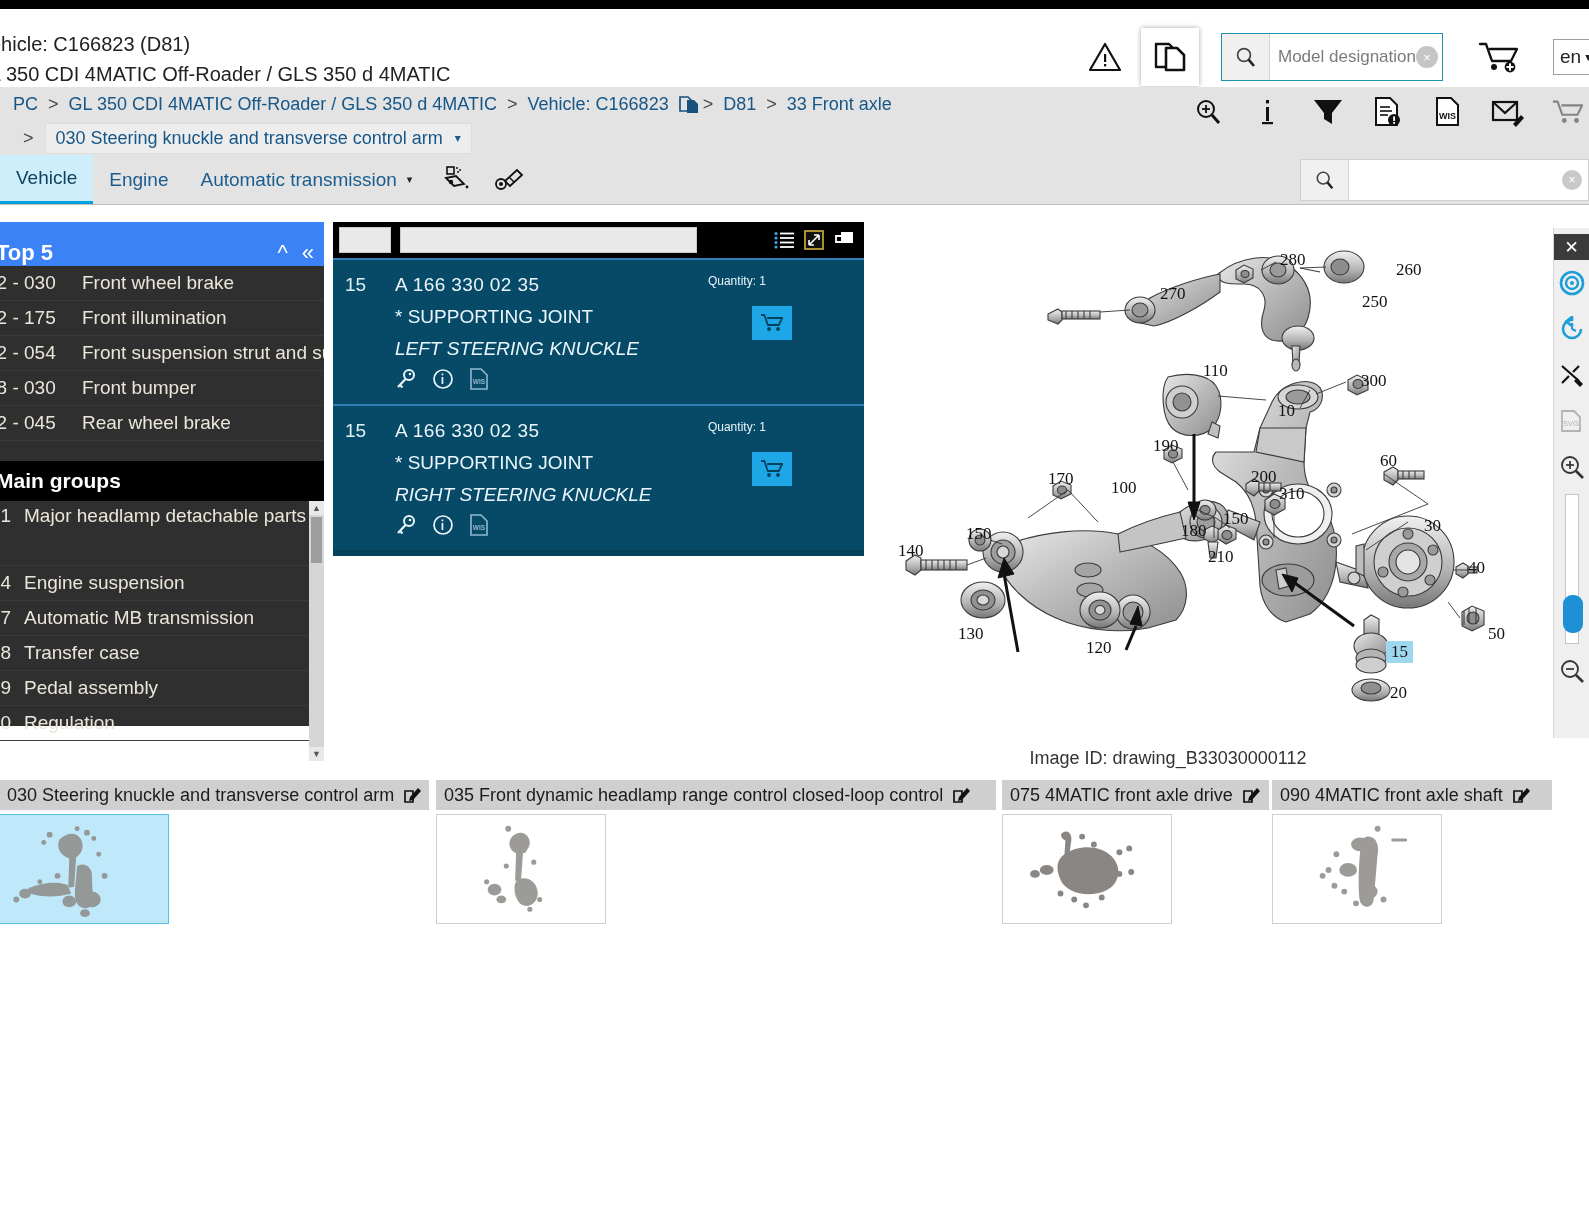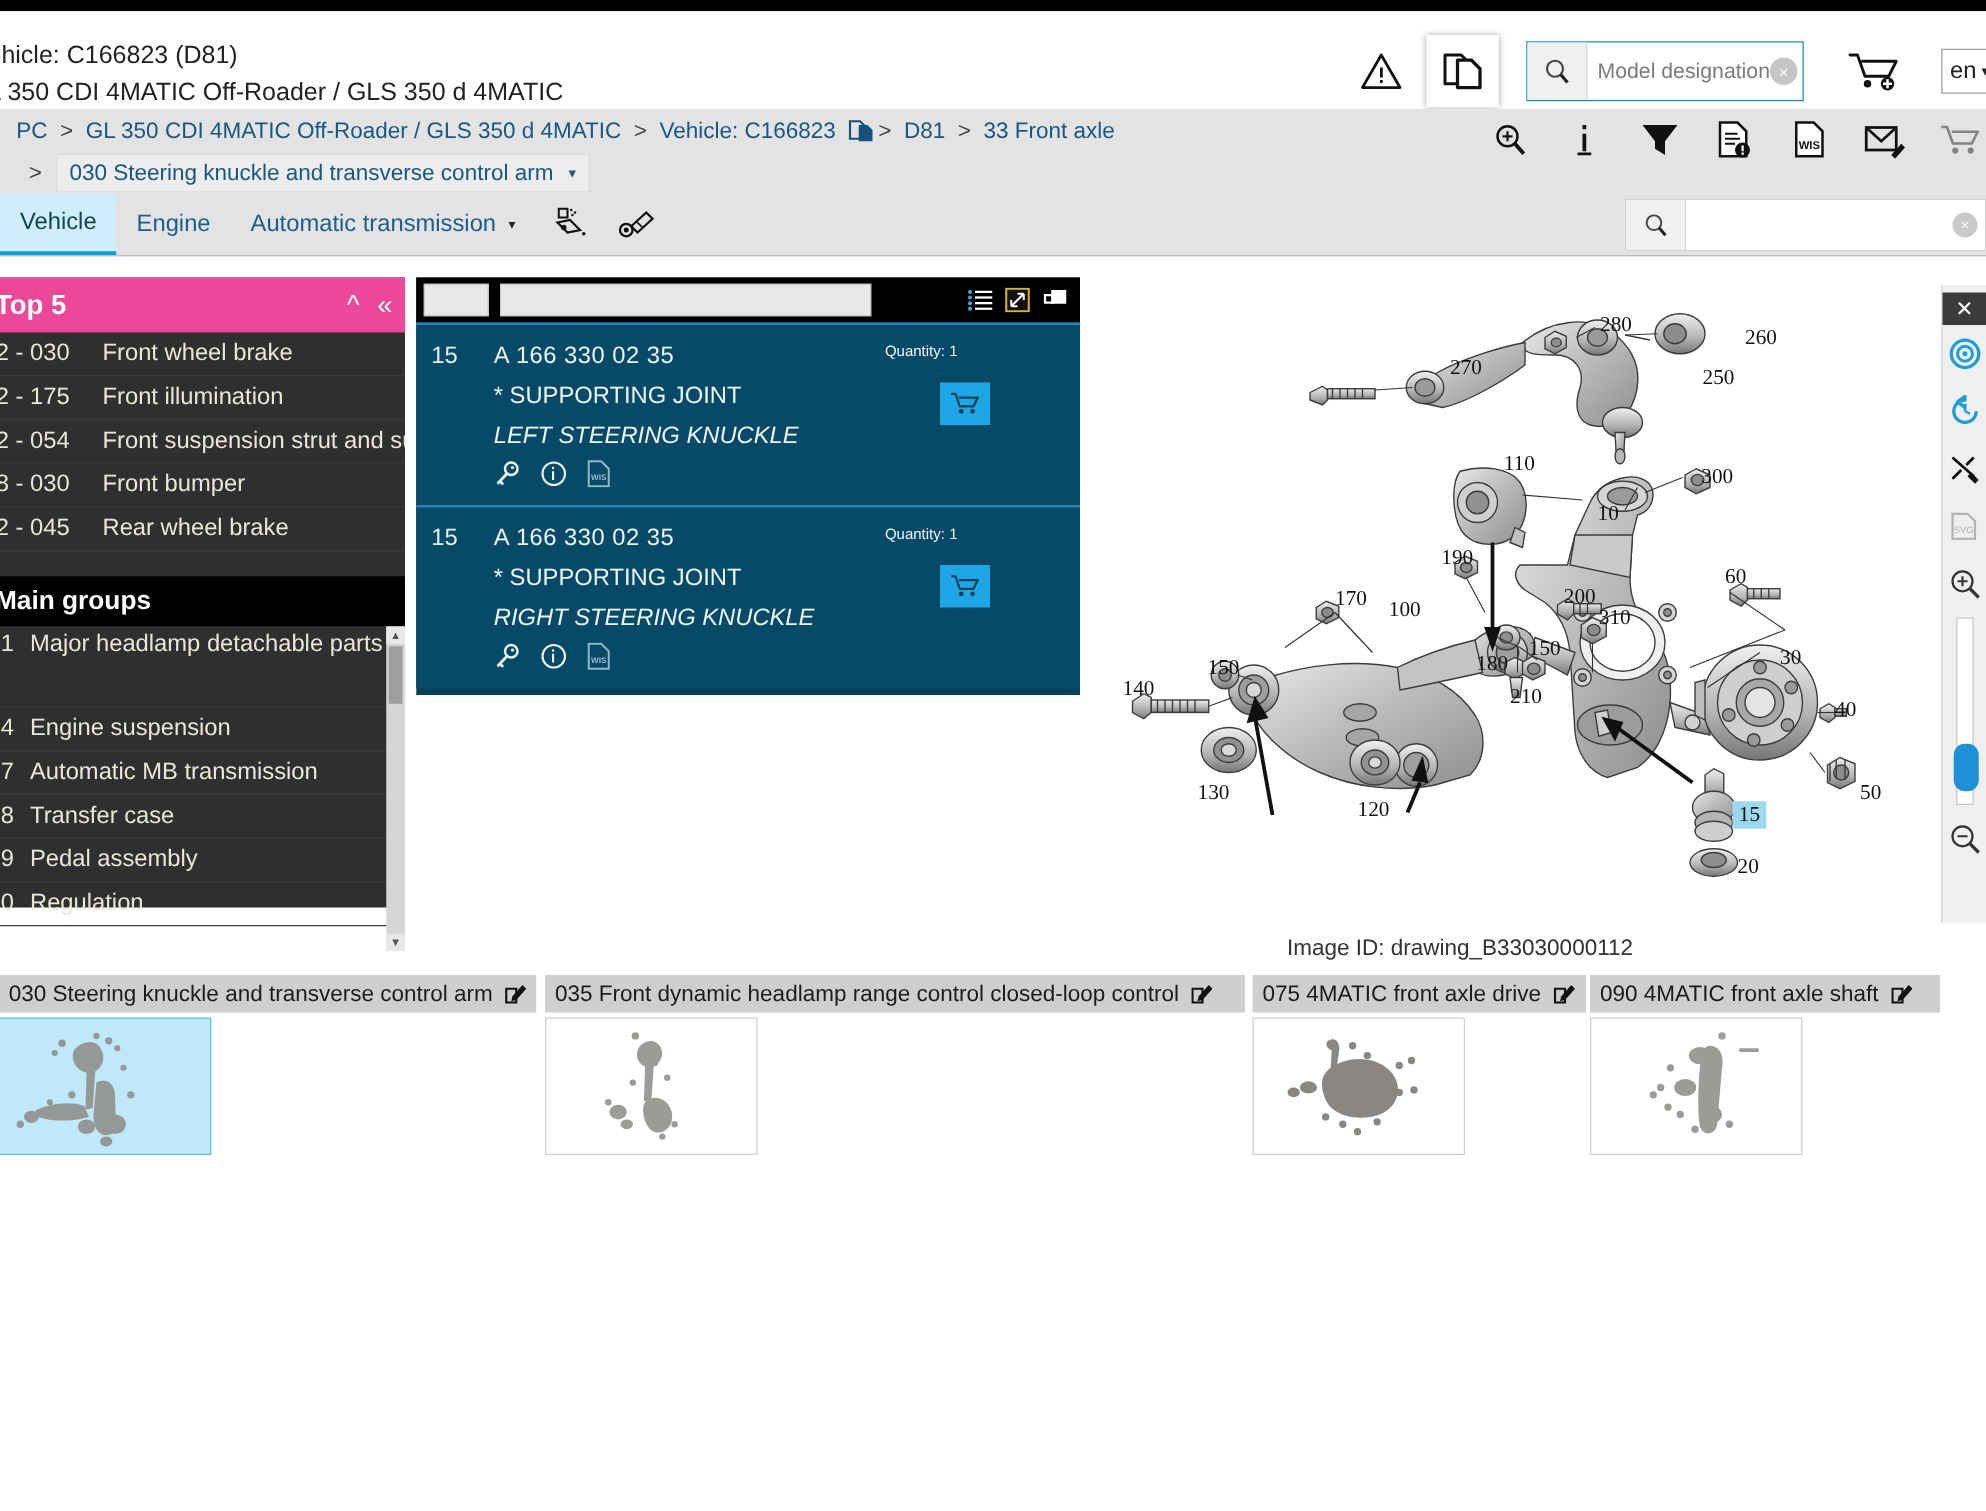--- a/index.html
+++ b/index.html
@@ -66,21 +66,21 @@
                        display:flex; align-items:center; justify-content:center; }
   .tabsearch .ts-wrap { flex:1; position:relative; display:flex; align-items:center; }
   .tabsearch input { border:0; outline:0; width:100%; height:100%; font-size:16px; padding-left:8px;
                      font-family:"Liberation Sans",sans-serif; }
   .ts-clear { position:absolute; right:6px; width:20px; height:20px; border-radius:50%;
               background:#c9c9c9; color:#fff; font-size:12px; display:flex; align-items:center;
               justify-content:center; }
 
   
   .sidebar { position:absolute; left:0; top:222px; width:324px; height:504px; background:#2f2f2f; }
-  .sb-head { height:44px; background:#ec4899; color:#fff; display:flex; align-items:center;
+  .sb-head { height:44px; background:#3b82f6; color:#fff; display:flex; align-items:flex-end;
              position:relative; }
   .sb-head .t { font-size:22px; font-weight:bold; margin-left:-10px; padding-left:6px; }
   .sb-head .acts { position:absolute; right:10px; display:flex; align-items:center; gap:14px; }
   .sb-head .acts span { color:#fff; font-size:22px; }
   .sb-item { height:35px; display:flex; align-items:center; color:#ebe6da; font-size:19px;
              padding-left:0px; border-bottom:1px solid #3a3a3a; white-space:nowrap; overflow:hidden; }
   .sb-item .code { width:96px; margin-left:-14px; flex:none; }
   .sb-head2 { height:40px; background:#000; color:#fff; display:flex; align-items:center;margin-top:20px; }
   .sb-head2 .t { font-size:21px; font-weight:bold; margin-left:-10px; padding-left:6px; }
   .mg-wrap { position:relative; height:260px; overflow:hidden; }
@@ -732,21 +732,21 @@
 
       <div class="cal" style="left:412px;top:28px">280</div>
       <div class="cal" style="left:528px;top:38px">260</div>
       <div class="cal" style="left:292px;top:62px">270</div>
       <div class="cal" style="left:494px;top:70px">250</div>
       <div class="cal" style="left:335px;top:139px">110</div>
       <div class="cal" style="left:493px;top:149px">300</div>
       <div class="cal" style="left:410px;top:179px">10</div>
       <div class="cal" style="left:285px;top:214px">190</div>
       <div class="cal" style="left:512px;top:229px">60</div>
-      <div class="cal" style="left:200px;top:247px">170</div>
+      <div class="cal" style="left:180px;top:247px">170</div>
       <div class="cal" style="left:243px;top:256px">100</div>
       <div class="cal" style="left:383px;top:245px">200</div>
       <div class="cal" style="left:411px;top:262px">310</div>
       <div class="cal" style="left:355px;top:287px">150</div>
       <div class="cal" style="left:98px;top:302px">150</div>
       <div class="cal" style="left:313px;top:299px">180</div>
       <div class="cal" style="left:340px;top:325px">210</div>
       <div class="cal" style="left:556px;top:294px">30</div>
       <div class="cal" style="left:30px;top:319px">140</div>
       <div class="cal" style="left:600px;top:336px">40</div>

